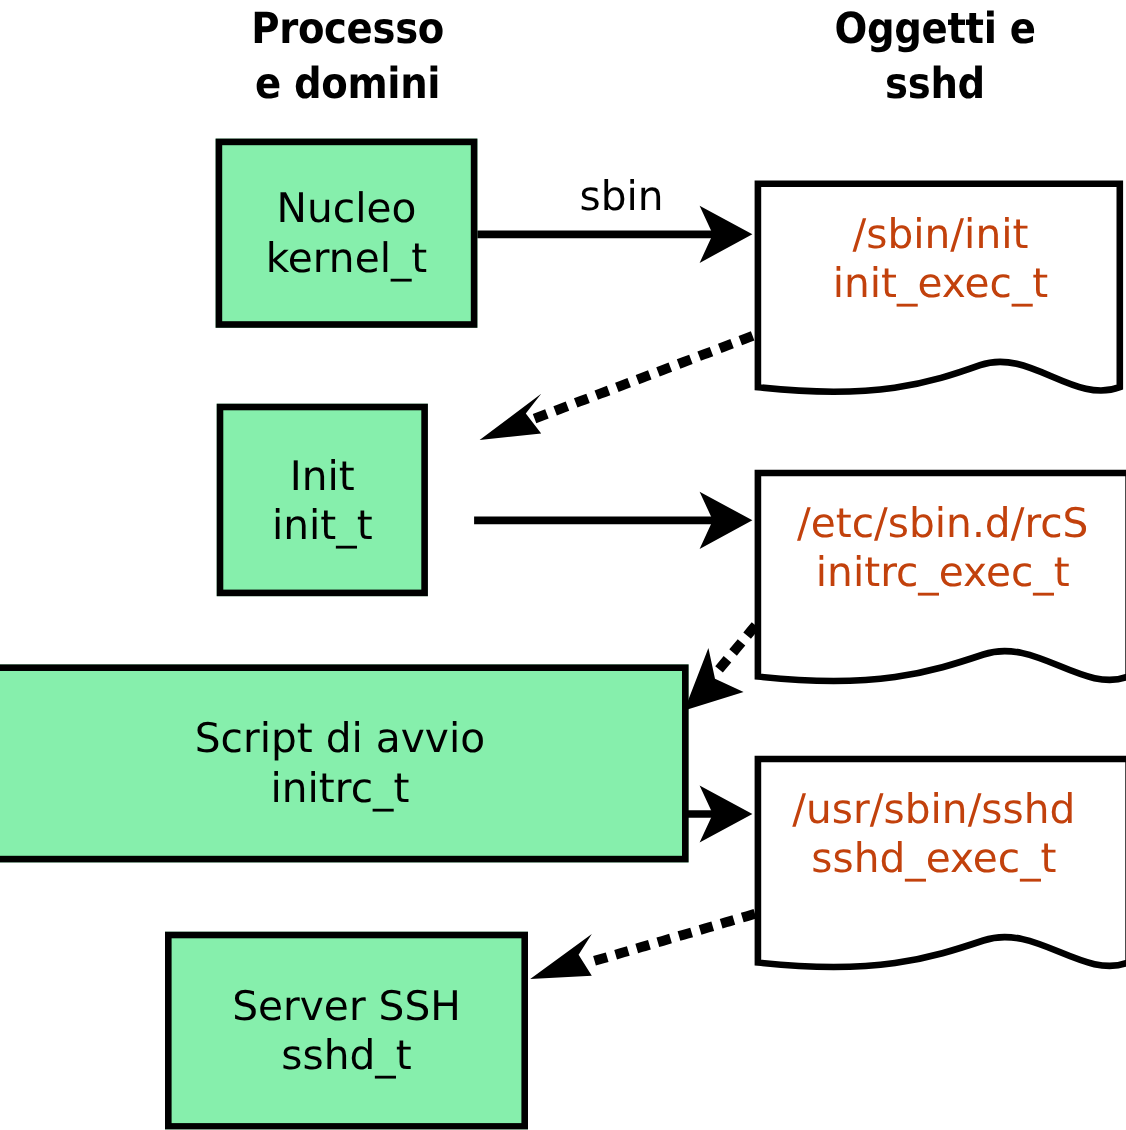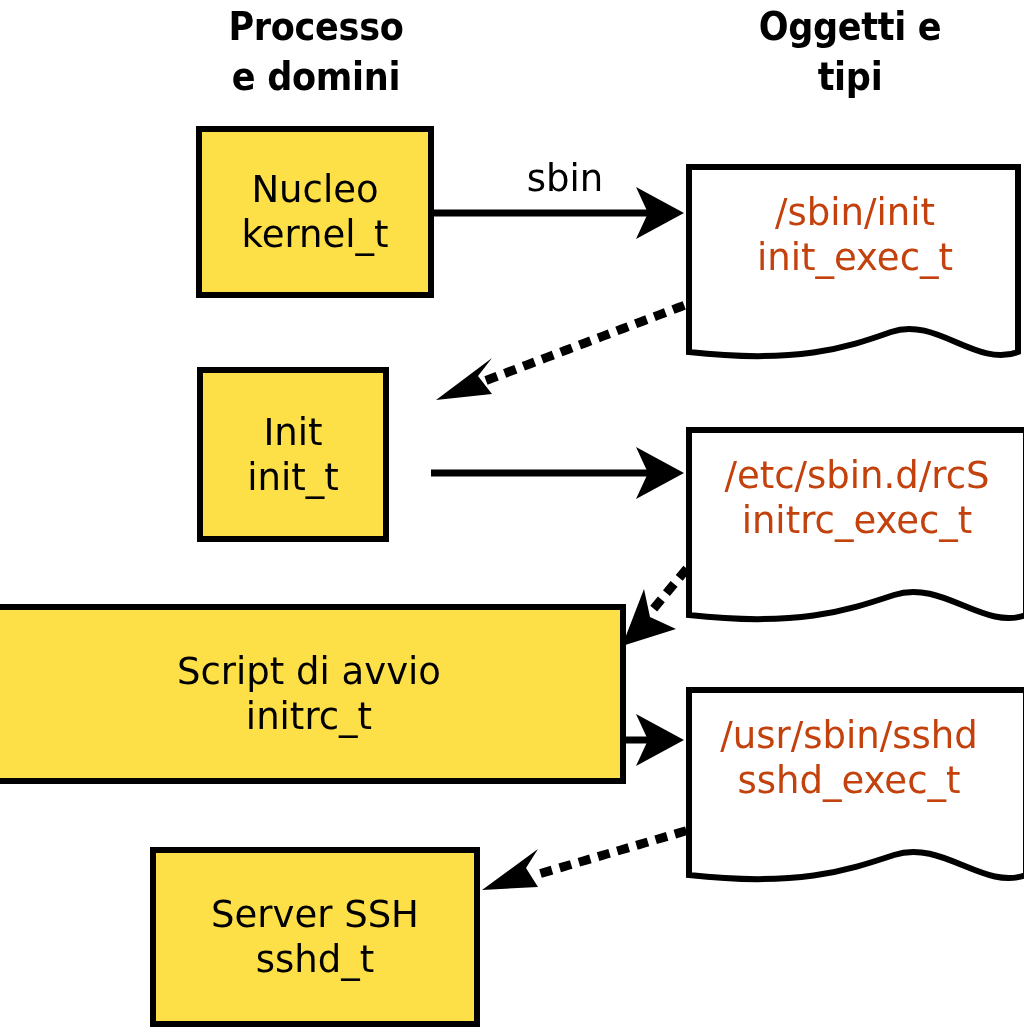--- a/index.html
+++ b/index.html
@@ -26,21 +26,21 @@
     white-space: pre-line;
     font-stretch: condensed;
     letter-spacing: -0.3px;
   }
   #header-processes { left: 146px; top: 2px; width: 340px; }
   #header-objects   { left: 680px; top: 2px; width: 340px; }
 
   .proc-box {
     position: absolute;
     border: 6px solid #000000;
-    background: #fde047;
+    background: #86efac;
     box-sizing: border-box;
     display: flex;
     align-items: center;
     justify-content: center;
     text-align: center;
   }
   .proc-label {
     font-size: 37px;
     line-height: 45px;
     color: #000000;
@@ -88,21 +88,21 @@
   #label-exec { left: 470px; top: 158px; width: 190px; }
 </style>
 </head>
 <body>
 
 <div id="canvas">
 
   <div class="col-header" id="header-processes">Processo
 e domini</div>
   <div class="col-header" id="header-objects">Oggetti e
-tipi</div>
+sshd</div>
 
   <div class="proc-box" id="box-kernel">
     <div class="proc-label">Nucleo
 kernel_t</div>
   </div>
 
   <div class="proc-box" id="box-init">
     <div class="proc-label">Init
 init_t</div>
   </div>

